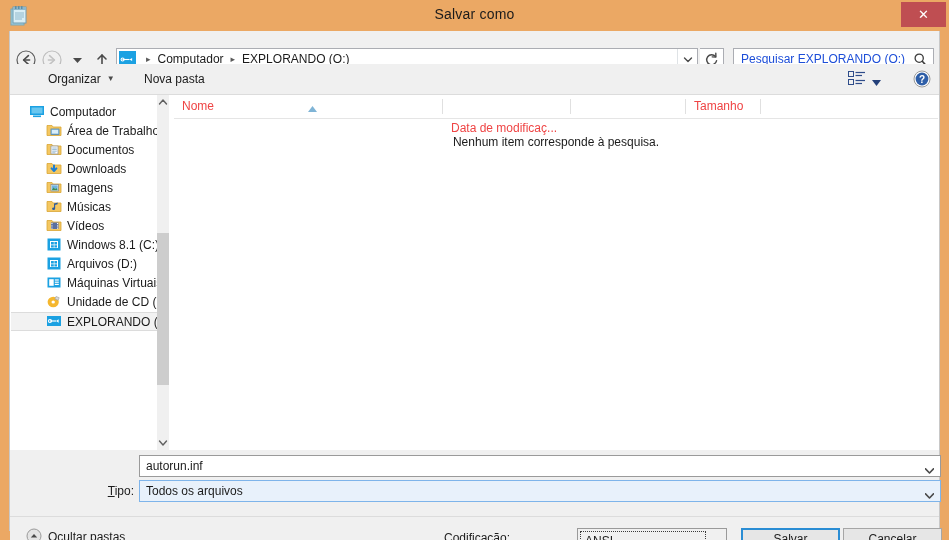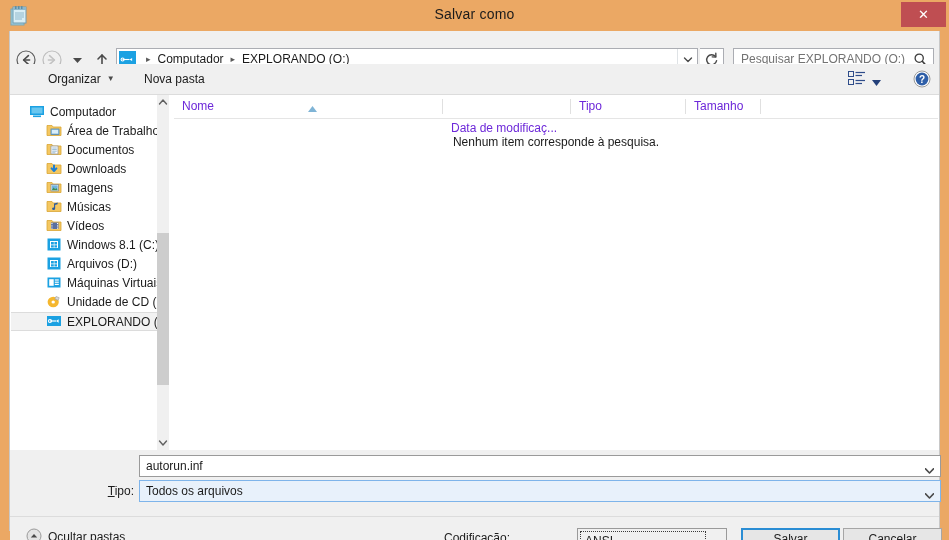--- a/index.html
+++ b/index.html
@@ -146,21 +146,21 @@
     width: 201px; height: 23px;
     background: #ffffff;
     border: 1px solid #abadb3;
     box-sizing: border-box;
   }
   .search-ph {
     position: absolute;
     left: 7px; top: 0;
     line-height: 21px;
     font-size: 12px;
-    color: #737373;
+    color: #1d4ed8;
     white-space: nowrap;
   }
   .search-icon {
     position: absolute;
     right: 5px; top: 3px;
     width: 15px; height: 15px;
   }
 
   
   .toolbar {
@@ -301,21 +301,21 @@
     background: #ffffff;
     border-bottom: 1px solid #e5e5e5;
     box-sizing: border-box;
   }
   .col {
     position: absolute;
     top: 0;
     height: 23px;
     line-height: 23px;
     font-size: 12px;
-    color: #6d28d9;
+    color: #ef4444;
     white-space: nowrap;
     overflow: hidden;
     cursor: default;
   }
   .col .cl { padding-left: 8px; }
   .col-div {
     position: absolute;
     top: 4px;
     width: 1px; height: 15px;
     background: #e0e0e0;
@@ -758,23 +758,20 @@
               <svg width="9" height="6" viewBox="0 0 9 6">
                   <path d="M4.5 0 L9 6 L0 6 Z" fill="#7fb4d6"></path>
                 </svg>
             </span>
           </div>
           <div class="col-div" style="left:268px;"></div>
           <div class="col" style="left:269px; width:127px;margin-top:22px;">
             <span class="cl">Data de modificaç...</span>
           </div>
           <div class="col-div" style="left:396px;"></div>
-          <div class="col" style="left:397px; width:114px;">
-            <span class="cl">Tipo</span>
-          </div>
           <div class="col-div" style="left:511px;"></div>
           <div class="col" style="left:512px; width:74px;">
             <span class="cl">Tamanho</span>
           </div>
           <div class="col-div" style="left:586px;"></div>
         </div>
         <div class="emptymsg">Nenhum item corresponde à pesquisa.</div>
       </div>
     </div>
 

